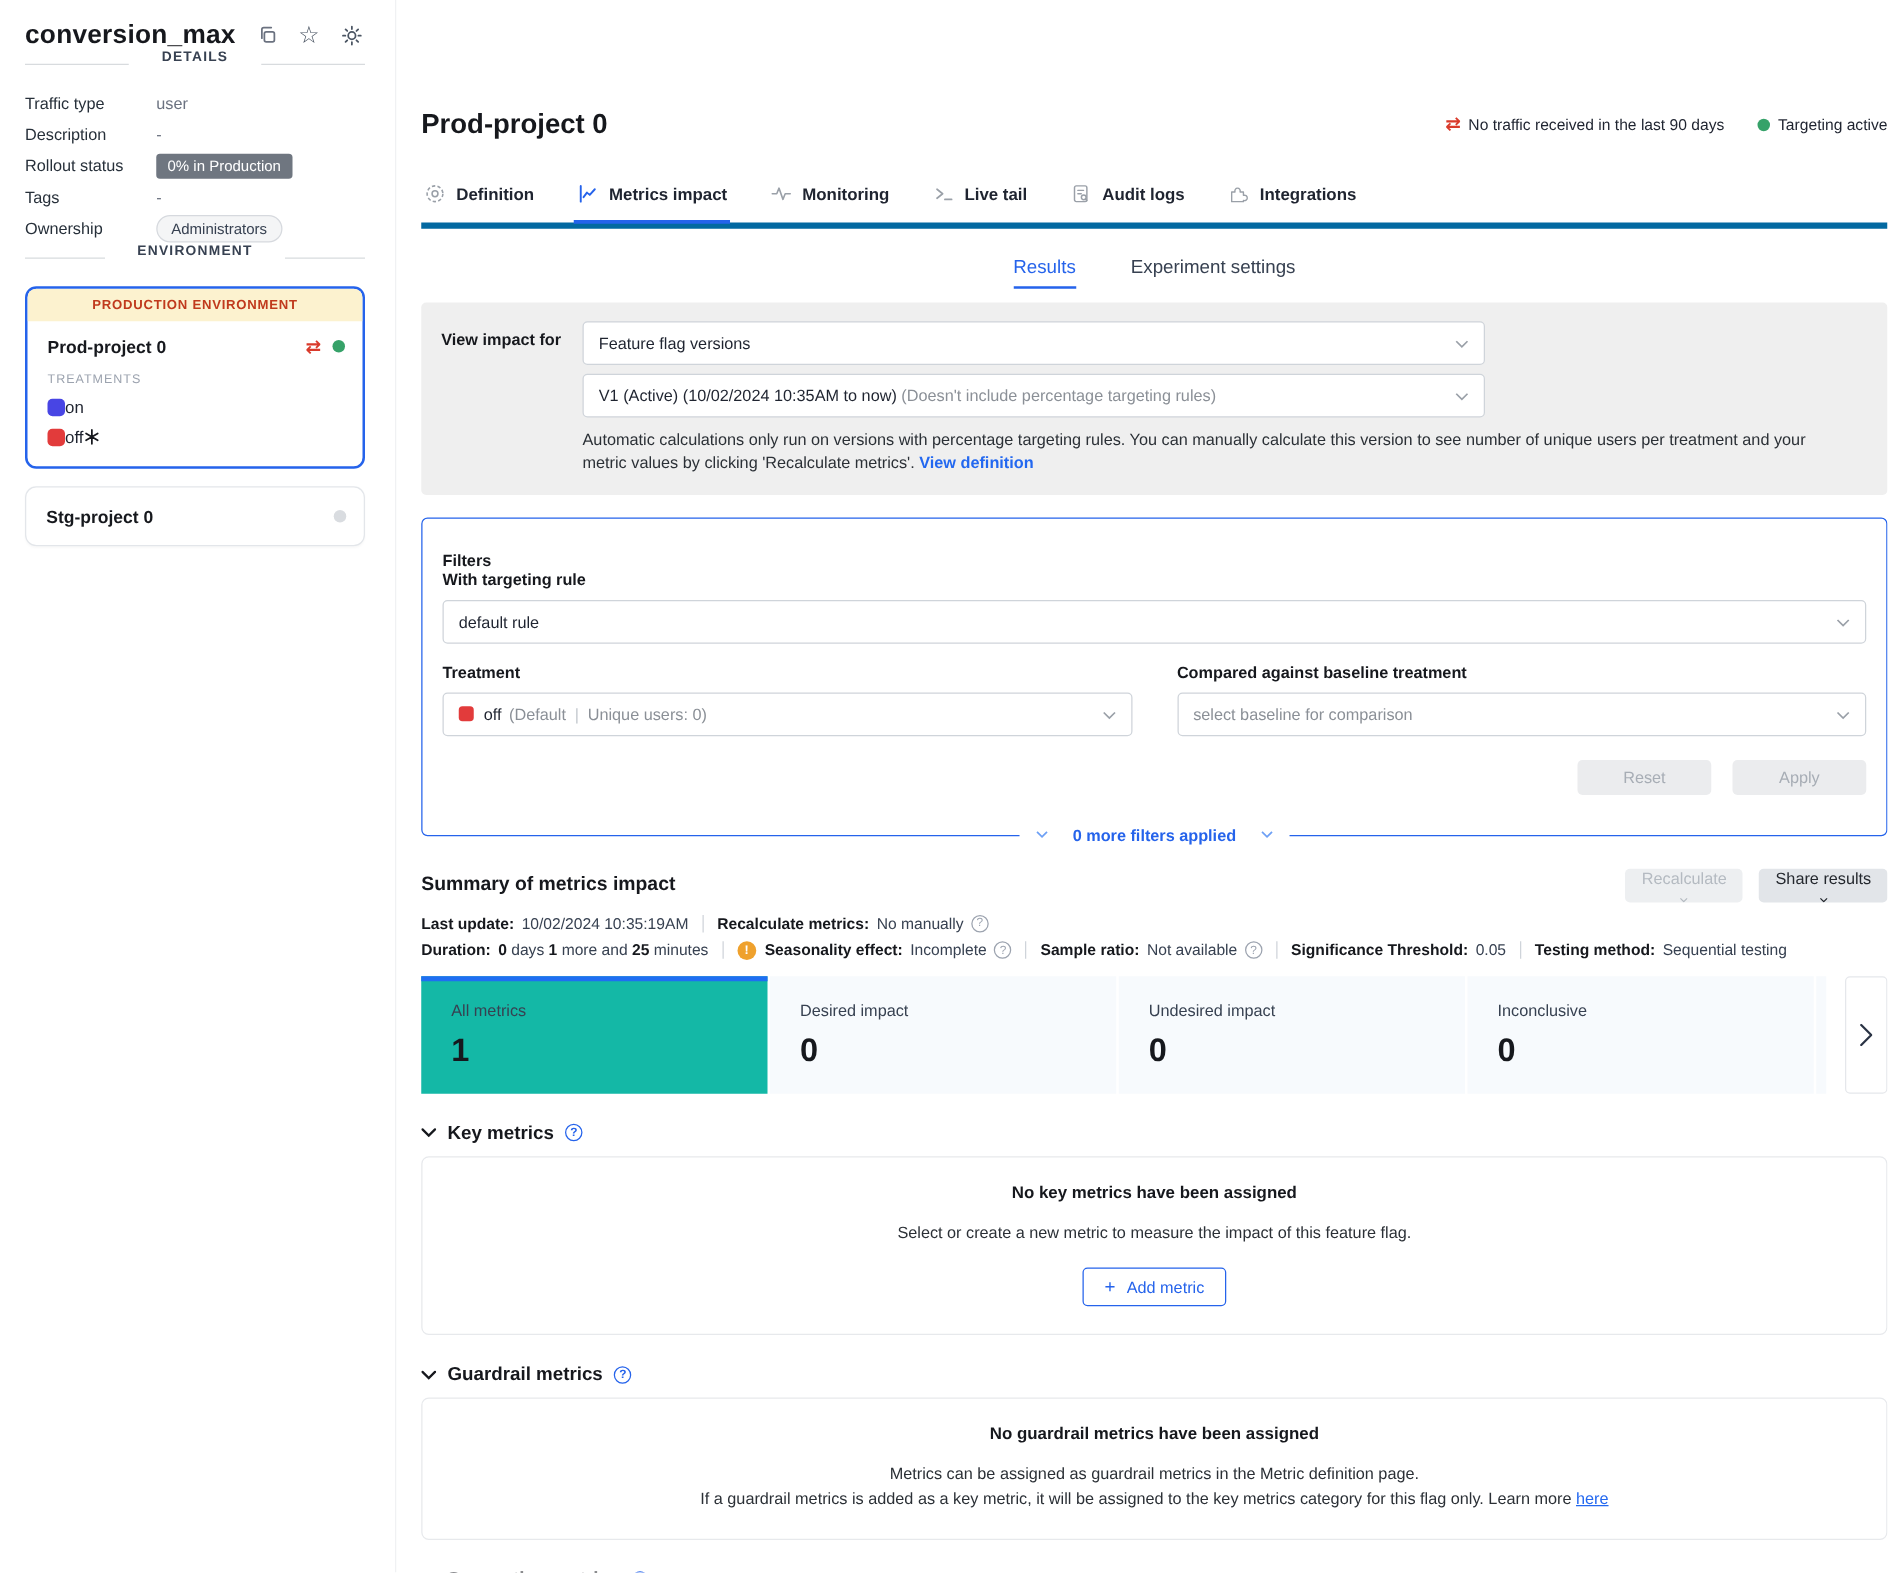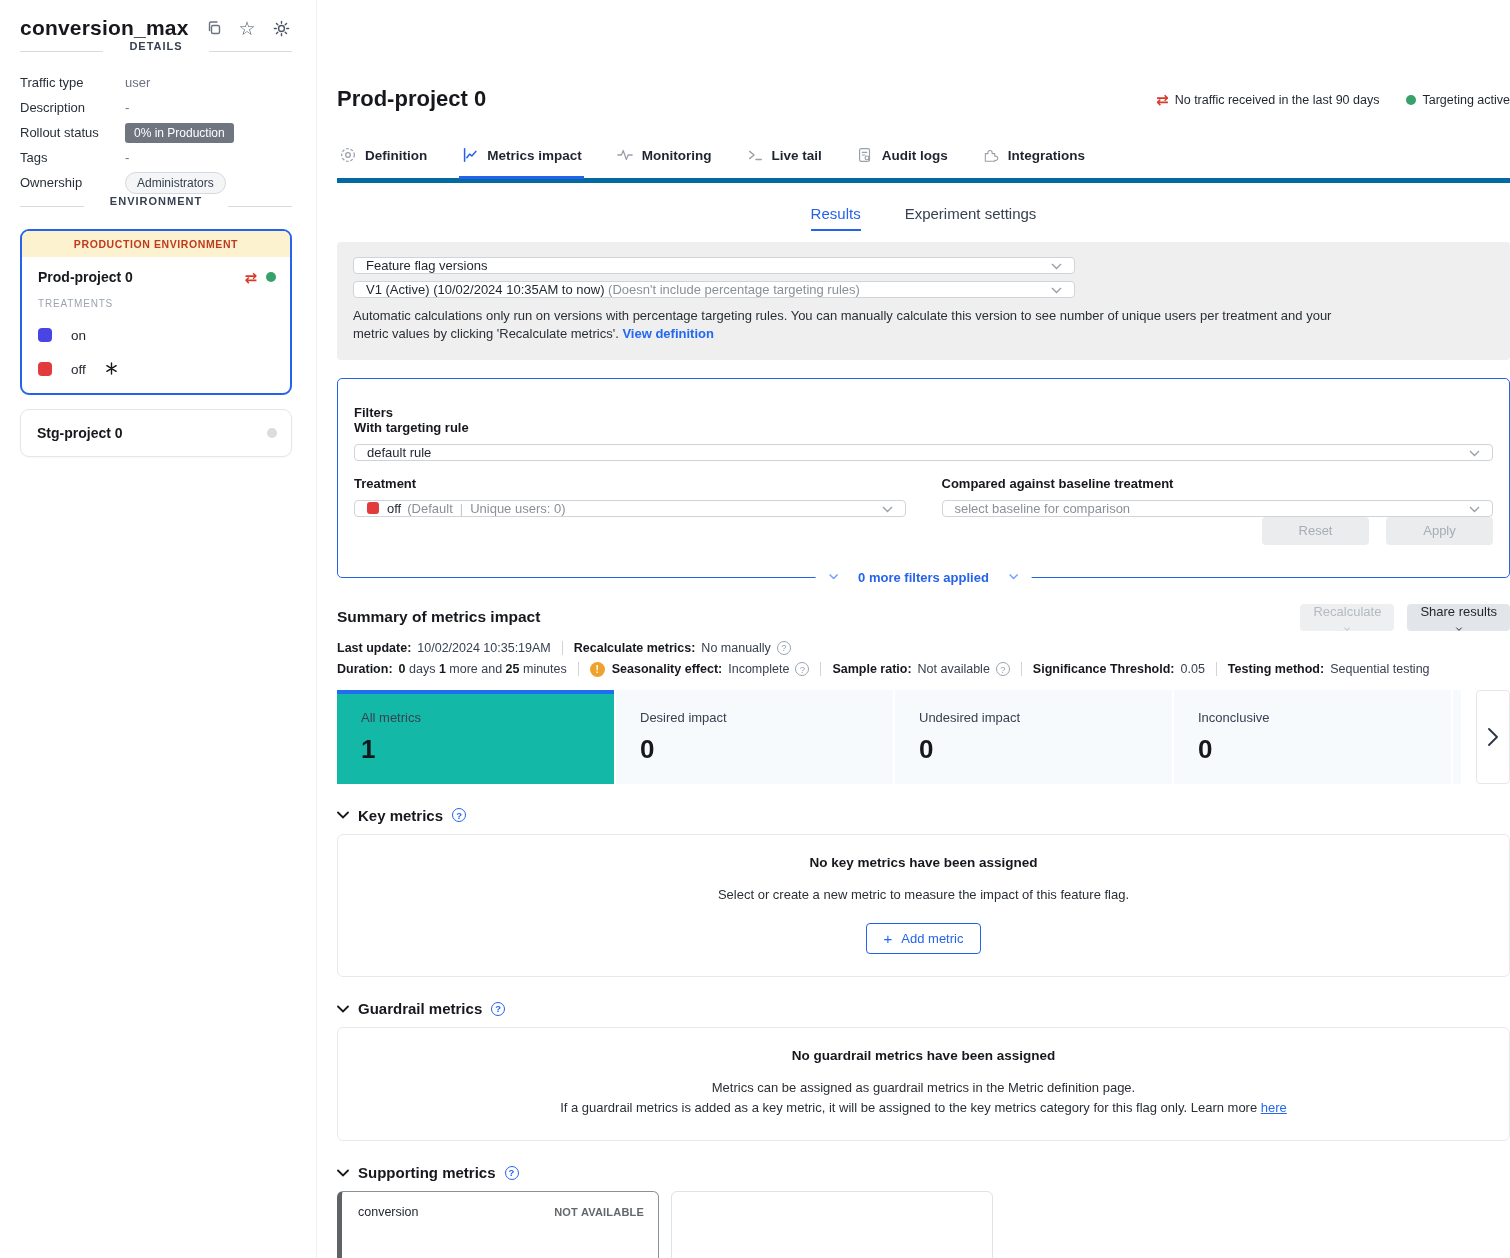--- a/index.html
+++ b/index.html
@@ -38,21 +38,21 @@
   .env-card-banner{background:var(--prod-banner-bg);color:var(--prod-banner-text);
     font-size:10.5px;font-weight:700;letter-spacing:.6px;text-align:center;padding:7px 0;}
   .env-card-body{padding:12px 14px 16px 16px;}
   .env-name-row{display:flex;align-items:center;}
   .env-name{font-size:14px;font-weight:700;color:#16181d;flex:1;}
   .swap-glyph{color:var(--alert-red);font-size:15px;font-weight:700;line-height:1;}
   .dot{width:10px;height:10px;border-radius:50%;display:inline-block;}
   .dot-green{background:var(--status-green);margin-left:9px;}
   .dot-gray{background:#d9dce0;}
   .treatments-lbl{margin-top:13px;font-size:10px;letter-spacing:.8px;color:#9ca3af;}
-  .treat-row{display:flex;gap:19px;margin-top:19px;font-size:13.5px;color:#1f2430;}
+  .treat-row{display:flex;align-items:center;gap:0;margin-top:9px;font-size:13.5px;color:#1f2430;}
   .treat-sq{width:14px;height:14px;border-radius:4px;display:inline-block;}
   .stg-card{margin-top:14px;border:1px solid #e3e6ea;border-radius:9px;padding:15px 14px 15px 16px;
     display:flex;align-items:center;box-shadow:0 1px 2px rgba(0,0,0,.03);}
   .stg-card .env-name{font-size:14px;}
 
   
   .main{flex:1;padding:0 21px 0 20px;position:relative;}
   .main-header{display:flex;align-items:flex-start;justify-content:space-between;margin-top:86px;}
   .main-title{font-size:22px;font-weight:700;color:#16181d;}
   .status-row{display:flex;align-items:center;gap:18px;font-size:12.5px;color:#1f2430;margin-top:6px;}
@@ -65,37 +65,37 @@
   .tab.active{border-bottom-color:var(--accent-blue);}
   .tab.active svg{stroke:var(--accent-blue);}
 
   .subtabs{display:flex;justify-content:center;gap:44px;margin-top:22px;font-size:15px;}
   .subtab{color:#374151;cursor:pointer;padding-bottom:7px;}
   .subtab.active{color:var(--accent-blue);border-bottom:2px solid var(--accent-blue);text-align:right;}
 
   .impact-panel{margin-top:11px;background:#efefef;border-radius:4px;padding:15px 16px 16px 16px;display:flex;}
   .panel-label{width:113px;font-size:13px;font-weight:700;color:#16181d;padding-top:7px;}
   .panel-content{flex:1;}
-  .select{height:17px;background:#fff;border:1px solid #cfd4da;border-radius:4px;
+  .select{height:35px;background:#fff;border:1px solid #cfd4da;border-radius:4px;
     display:flex;align-items:center;padding:0 12px;font-size:13px;color:#1f2430;cursor:pointer;}
   .select .chev{margin-left:auto;}
   .select + .select{margin-top:7px;}
   .w-dropdown{width:722px;}
   .muted{color:#8b9097;}
   .helper{margin-top:9px;font-size:13px;color:#2b3036;line-height:1.42;max-width:990px;}
   .link{color:var(--link-blue);font-weight:700;cursor:pointer;text-decoration:none;}
 
   .filters-panel{margin-top:18px;border:1px solid var(--accent-blue);border-radius:5px;
     padding:26px 16px 32px 16px;position:relative;display:flex;background:#fff;flex-direction:column;}
   .filters-content{flex:1;}
   .field-label{font-size:13px;font-weight:700;color:#16181d;margin-bottom:9px;}
   .two-col{display:flex;gap:36px;margin-top:15px;}
   .col{flex:1;}
   .vbar{color:#c3c8ce;margin:0 7px;}
-  .filters-buttons{display:flex;justify-content:flex-end;gap:17px;}
+  .filters-buttons{display:flex;justify-content:flex-end;gap:17px;margin-top:19px;}
   .btn-gray{min-width:107px;height:28px;border:none;border-radius:4px;background:#ebecee;
     color:#a7adb5;font-size:13px;cursor:pointer;font-family:inherit;}
   .more-filters{position:absolute;left:50%;bottom:0;transform:translate(-50%,50%);
     background:#fff;padding:0 13px;display:flex;align-items:center;gap:20px;
     color:var(--accent-blue);font-size:13px;font-weight:700;cursor:pointer;white-space:nowrap;}
 
   .summary-header{display:flex;align-items:center;margin-top:26px;}
   .summary-title{font-size:15.5px;font-weight:700;color:#16181d;flex:1;}
   .pill-btn{height:27px;border:none;border-radius:4px;font-size:13px;padding:0 13px;
     display:inline-flex;align-items:center;gap:8px;cursor:pointer;font-family:inherit;flex-direction:column;}
@@ -294,20 +294,21 @@
         <span>Integrations</span>
       </div>
     </nav>
 
     <div class="subtabs">
       <span class="subtab active">Results</span>
       <span class="subtab">Experiment settings</span>
     </div>
 
     <section class="impact-panel">
+      <div class="panel-label">View impact for</div>
       <div class="panel-content">
         <div class="select w-dropdown">
           <span>Feature flag versions</span>
           <span class="chev">
             <svg width="11" height="7" viewBox="0 0 11 7" fill="none" stroke="#9aa0a8" stroke-width="1.4">
                 <path d="M1 1l4.5 4.5L10 1"></path>
               </svg>
           </span>
         </div>
         <div class="select w-dropdown">

